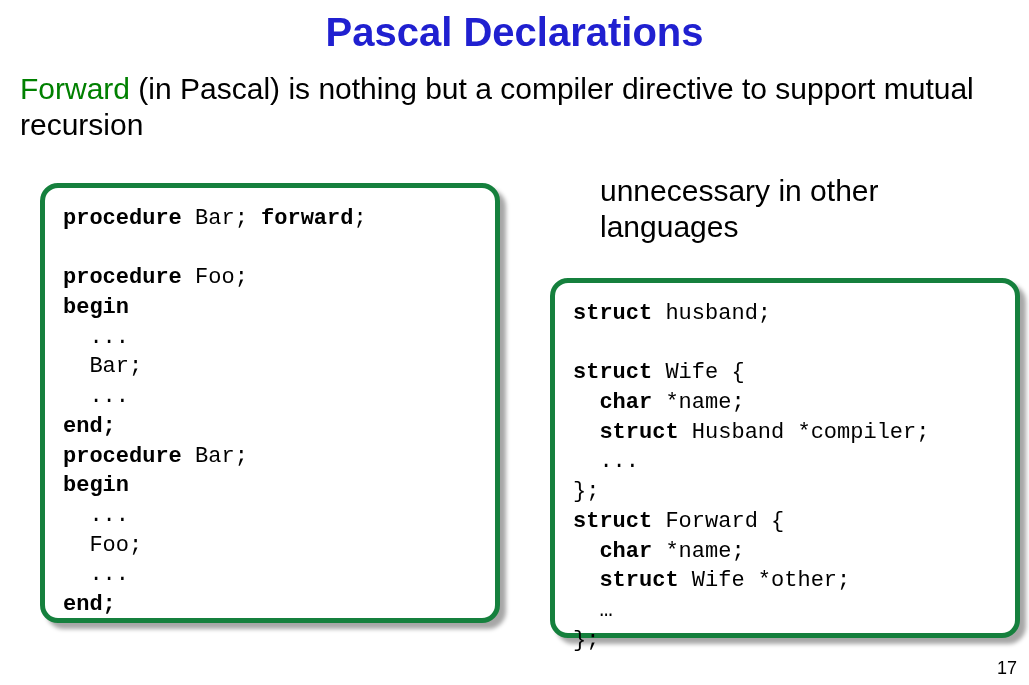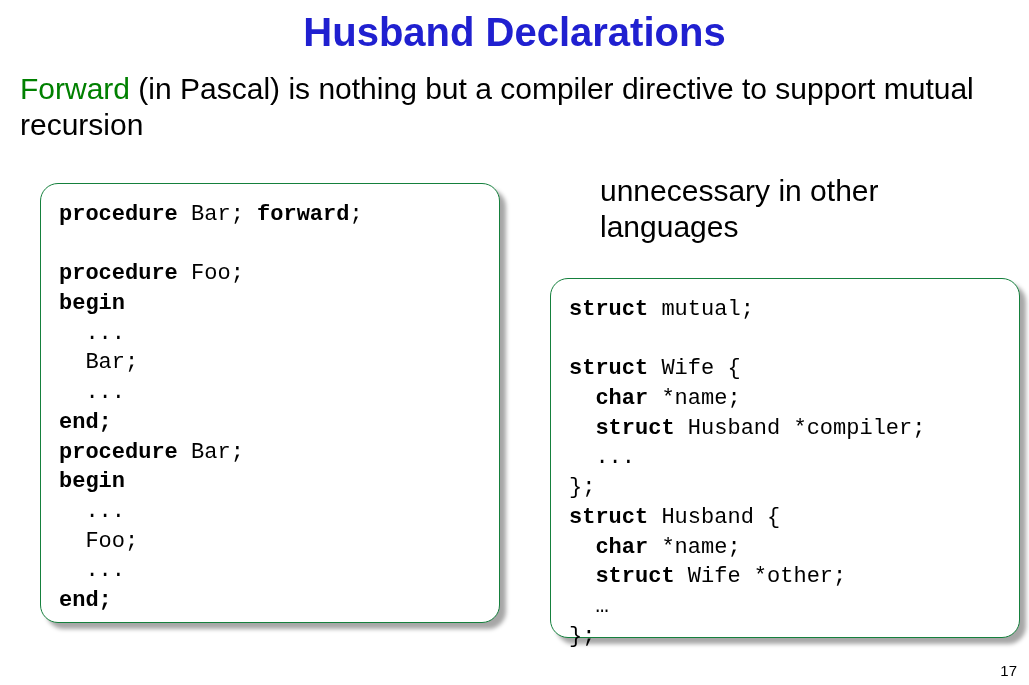--- a/index.html
+++ b/index.html
@@ -33,21 +33,21 @@
       color: #008000;
     }
     .content-area {
       position: relative;
       width: 100%;
       height: 480px;
     }
     .code-box {
       position: absolute;
       background: #ffffff;
-      border: 1px solid #15803d;
+      border: 5px solid #15803d;
       border-radius: 18px;
       box-shadow: 6px 6px 4px rgba(0,0,0,0.35);
       padding: 16px 18px;
       font-family: "Courier New", Courier, monospace;
       font-size: 22px;
       line-height: 1.35;
       white-space: pre;
     }
     .code-box-left {
       left: 20px;
@@ -68,29 +68,29 @@
       font-size: 30px;
       color: #000;
       text-align: left;
       width: 400px;
       line-height: 1.2;
     }
     .page-number {
       position: absolute;
       right: 12px;
       bottom: 6px;
-      font-size: 15px;
+      font-size: 18px;
       color: #000;
     }
     .b { font-weight: bold; }
   </style>
 </head>
 <body>
 
-<div class="title">Husband Declarations</div>
+<div class="title">Pascal Declarations</div>
 
 <div class="subtitle">
   <span class="forward-word">Forward</span><span> (in Pascal) is nothing but a compiler directive to support mutual recursion</span>
 </div>
 
 <div class="content-area">
 
   <div class="code-box code-box-left"><span class="b">procedure</span><span> Bar; </span><span class="b">forward</span><span>;</span>
 <span></span>
 <span class="b">procedure</span><span> Foo;</span>
@@ -101,28 +101,28 @@
 <span class="b">end;</span>
 <span class="b">procedure</span><span> Bar;</span>
 <span class="b">begin</span>
 <span>  ...</span>
 <span>  Foo;</span>
 <span>  ...</span>
 <span class="b">end;</span></div>
 
   <div class="right-heading">unnecessary in other languages</div>
 
-  <div class="code-box code-box-right"><span class="b">struct</span><span> mutual;</span>
+  <div class="code-box code-box-right"><span class="b">struct</span><span> husband;</span>
 <span></span>
 <span class="b">struct</span><span> Wife {</span>
 <span class="b">  char</span><span> *name;</span>
 <span class="b">  struct</span><span> Husband *compiler;</span>
 <span>  ...</span>
 <span>};</span>
-<span class="b">struct</span><span> Husband {</span>
+<span class="b">struct</span><span> Forward {</span>
 <span class="b">  char</span><span> *name;</span>
 <span class="b">  struct</span><span> Wife *other;</span>
 <span>  …</span>
 <span>};</span></div>
 
 </div>
 
 <div class="page-number">17</div>
 
 </body></html>

